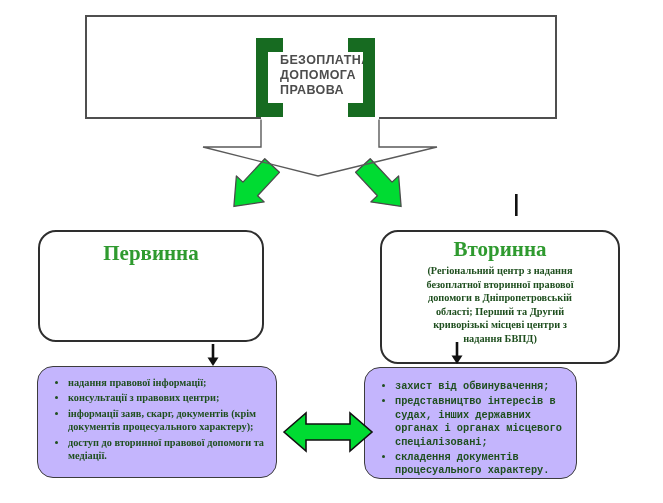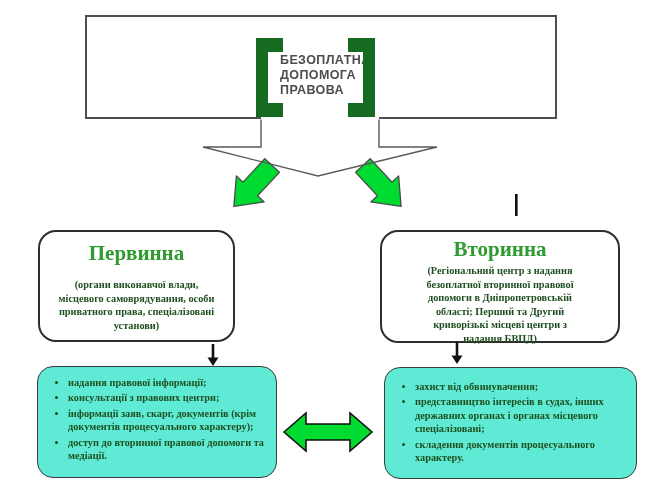--- a/index.html
+++ b/index.html
@@ -23,36 +23,36 @@
   .logo-text{
     left:278px;top:51px;width:95px;
     font-family:"Liberation Sans",sans-serif;font-weight:bold;
     font-size:12.5px;line-height:15px;letter-spacing:.4px;
     color:var(--logo-text-gray);
   }
   .logo-text div{white-space:nowrap;}
 
   
   .cat-box{border:2px solid #2e2e2e;border-radius:18px;background:#fff;text-align:center;}
-  .primary-box{left:38px;top:230px;width:197px;height:112px;}
-  .secondary-box{left:380px;top:230px;width:240px;height:113px;}
+  .primary-box{left:38px;top:230px;width:226px;height:112px;}
+  .secondary-box{left:380px;top:230px;width:240px;height:134px;}
   .cat-title{font-weight:bold;font-size:21px;color:var(--title-green);}
   .primary-box .cat-title{margin-top:9px;}
   .secondary-box .cat-title{margin-top:5px;}
   .cat-sub{
     font-weight:bold;font-size:10.3px;line-height:1.32;
     color:var(--body-green);padding:0 18px;
   }
   .primary-box .cat-sub{margin-top:12px;}
   .secondary-box .cat-sub{margin-top:2px;padding:0 36px;}
 
   
-  .svc-box{border:1.5px solid #3c3c3c;border-radius:16px;background:#5eead4;}
+  .svc-box{border:1.5px solid #3c3c3c;border-radius:16px;background:#c4b5fd;}
   .primary-svc{left:37px;top:366px;width:240px;height:112px;}
-  .secondary-svc{left:384px;top:367px;width:253px;height:112px;}
+  .secondary-svc{left:364px;top:367px;width:213px;height:112px;font-family:Liberation Mono, monospace;}
   .svc-box ul{
     margin:0;padding:9px 10px 0 30px;list-style:disc outside;
     font-weight:bold;font-size:10.3px;line-height:1.3;color:var(--body-green);
   }
   .secondary-svc ul{padding-top:12px;}
   .svc-box li{margin-bottom:2px;}
 
   .overlay{left:0;top:0;width:663px;height:503px;pointer-events:none;}
 </style>
 </head>
@@ -63,21 +63,20 @@
   <div class="abs top-box">
     <div class="abs logo-text" style="left:193px;top:36px;">
       <div>БЕЗОПЛАТНА</div>
       <div>ДОПОМОГА</div>
       <div>ПРАВОВА</div>
     </div>
   </div>
 
   <div class="abs cat-box primary-box">
     <div class="cat-title">Первинна</div>
-    <div class="cat-sub">(органи виконавчої влади, місцевого самоврядування, особи приватного права, спеціалізовані установи)</div>
   </div>
 
   <div class="abs cat-box secondary-box">
     <div class="cat-title">Вторинна</div>
     <div class="cat-sub">(Регіональний центр з надання безоплатної вторинної правової допомоги в Дніпропетровській області; Перший та Другий криворізькі місцеві центри з надання БВПД)</div>
   </div>
 
   <div class="abs svc-box primary-svc">
     <ul>
         <li>надання правової інформації;</li>

